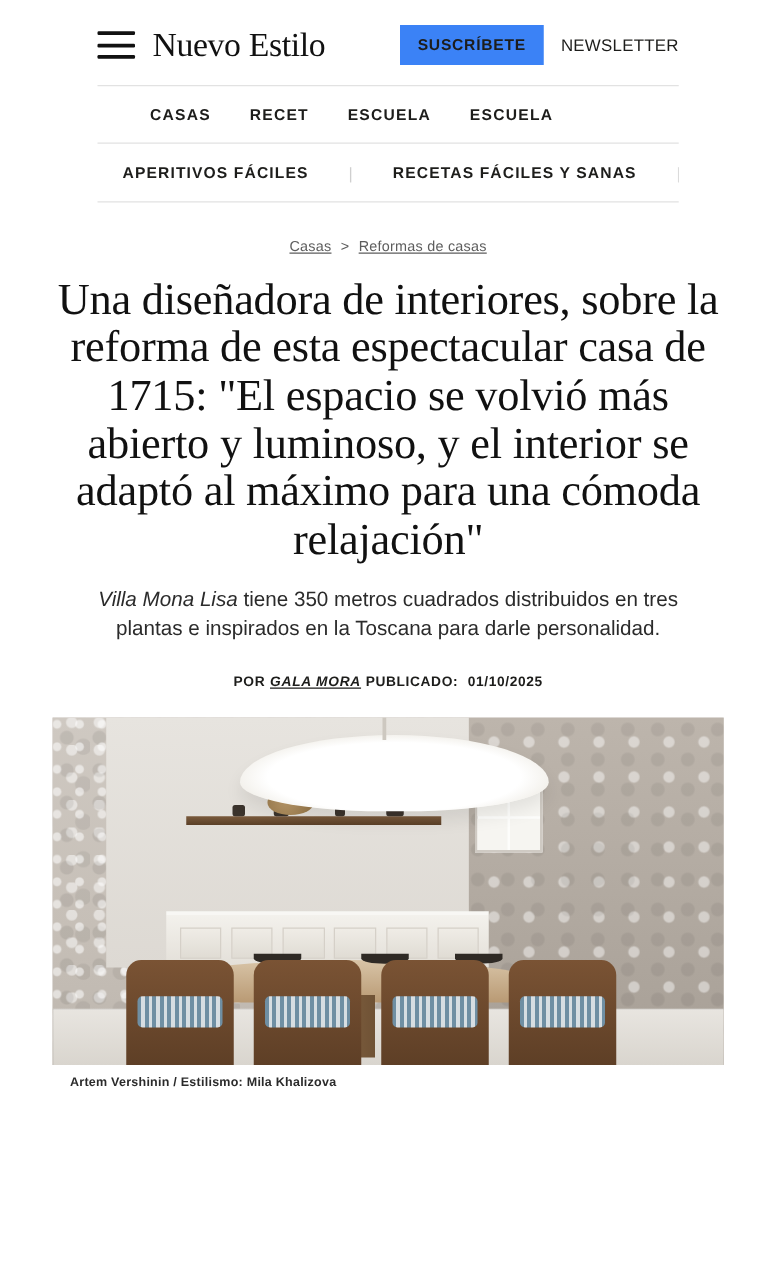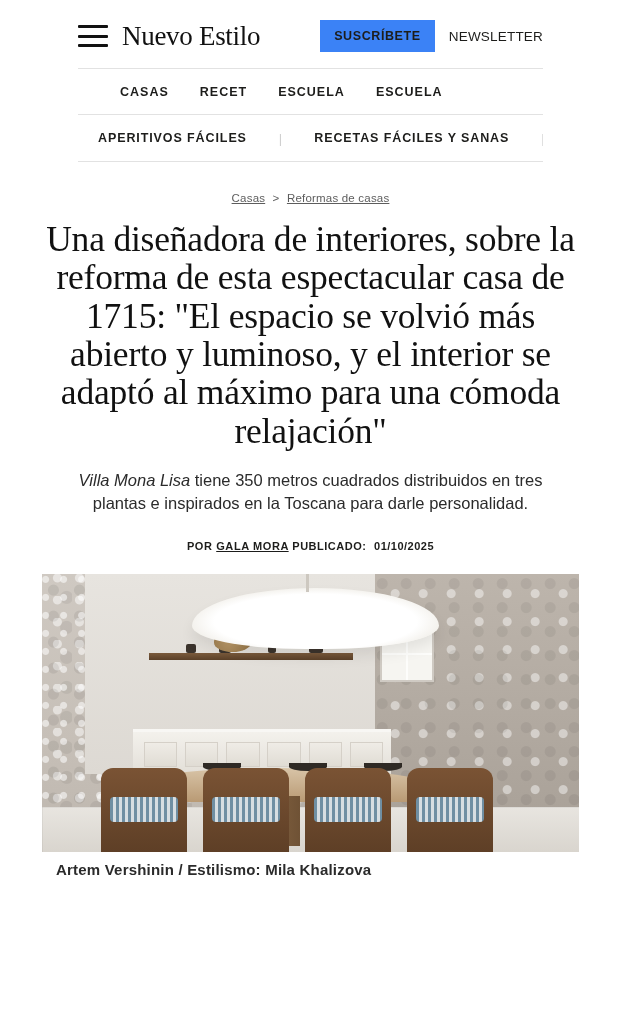--- a/index.html
+++ b/index.html
@@ -162,38 +162,39 @@
     margin-top: 24px;
     text-align: center;
     font-size: 11px;
     letter-spacing: 0.6px;
     color: #1d1d1b;
     font-weight: bold;
   }
   .byline .author {
     text-decoration: underline;
     cursor: pointer;
+    font-style: italic;
   }
   .byline .pub {
     font-weight: bold;
     letter-spacing: 0.5px;
   }
 
   
   .hero {
     margin: 22px 0 0 0;
     width: 100%;
     height: 278px;
     position: relative;
     overflow: hidden;
     background: #cdc8c1;
   }
   .credit {
     margin: 9px 14px 4px 14px;
-    font-size: 15px;
+    font-size: 10px;
     font-weight: bold;
     color: #2b2b2b;
     letter-spacing: 0.2px;
   }
 
   
   .scene { position: absolute; inset: 0; }
   .wall-left {
     position: absolute; left: 0; top: 0; width: 62%; height: 100%;
     background:

